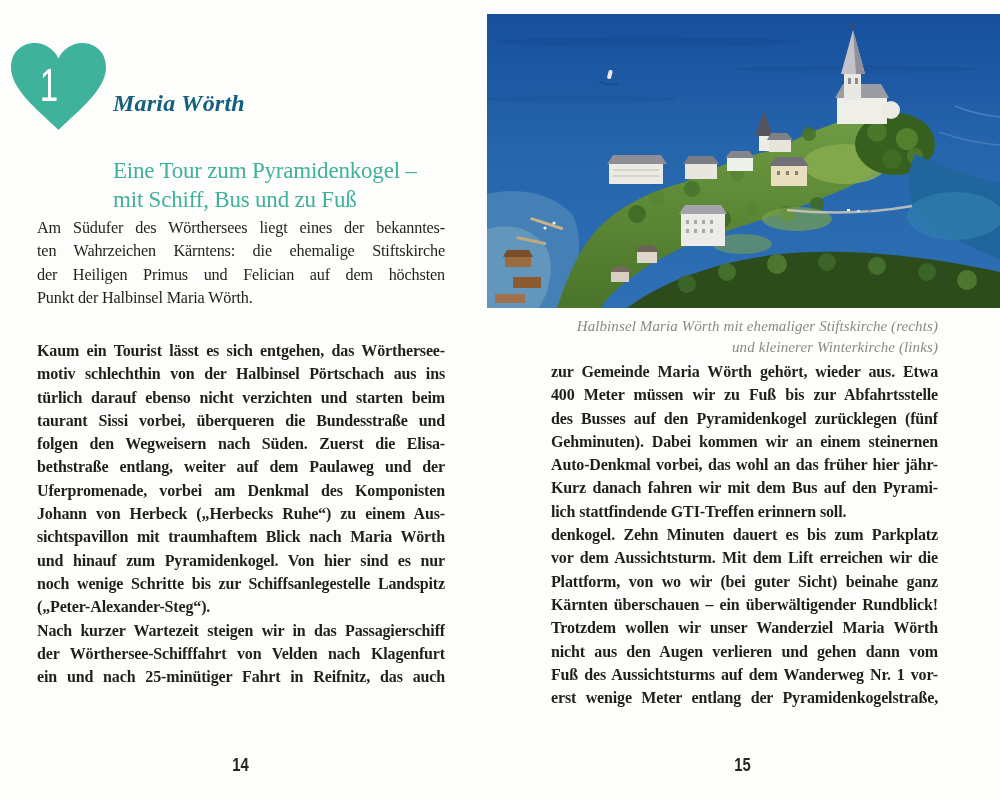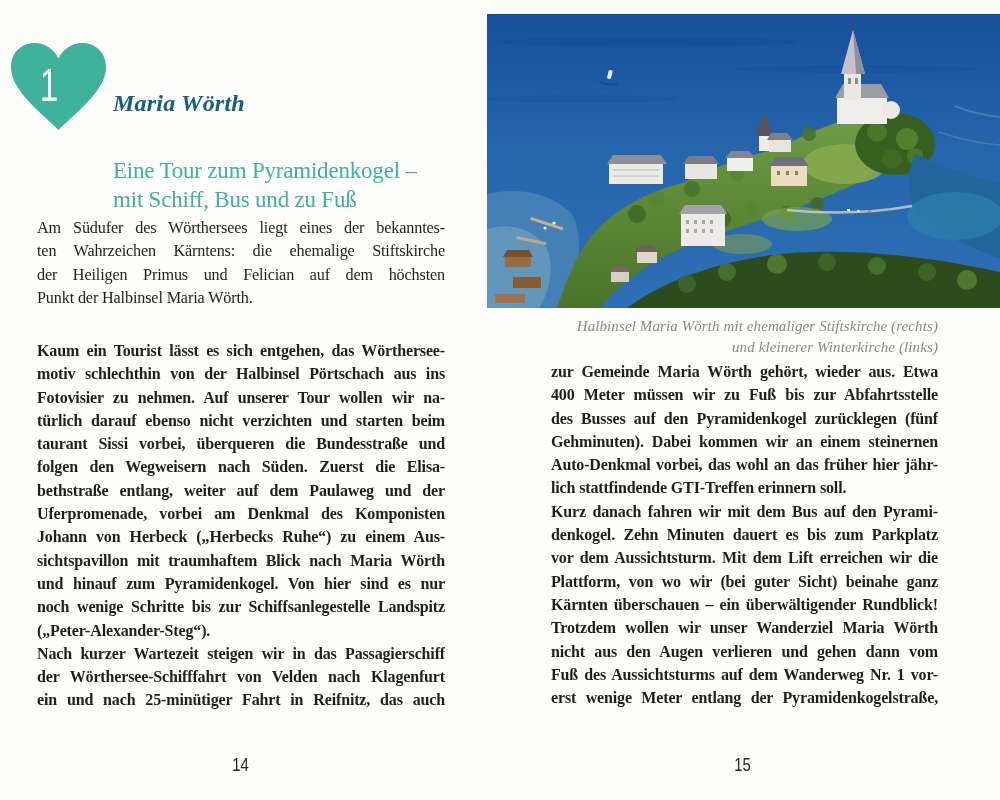--- a/index.html
+++ b/index.html
@@ -22,21 +22,21 @@
   .ln-end{text-align-last:left;}
   
   .photo{position:absolute;left:487px;top:14px;width:513px;height:294px;overflow:hidden;}
   .photo svg{display:block;width:100%;height:100%;}
   
   .caption{position:absolute;left:551px;top:316px;width:387px;font-size:15px;line-height:20.5px;
            color:var(--caption,#8b8a80);text-align:right;letter-spacing:.1px;font-style:italic;}
   .caption .ln{text-align:right;text-align-last:right;height:20.5px;overflow:hidden;}
   
   .pageno{position:absolute;top:754px;text-align:center;font-family:"Liberation Sans",sans-serif;
-          font-weight:400;font-size:19px;color:#26251f;}
+          font-weight:700;font-size:19px;color:#26251f;}
   .pageno span{display:inline-block;transform:scaleX(.78);}
   #pageno-left{left:37px;width:408px;}
   #pageno-right{left:549px;width:387px;}
 </style>
 </head>
 <body>
 
 <div class="spread">
 
   <div class="heart-badge">
@@ -55,21 +55,20 @@
 
   <div class="col intro">
       <div class="ln">Am Südufer des Wörthersees liegt eines der bekanntes-</div>
       <div class="ln">ten Wahrzeichen Kärntens: die ehemalige Stiftskirche</div>
       <div class="ln">der Heiligen Primus und Felician auf dem höchsten</div>
       <div class="ln ln-end">Punkt der Halbinsel Maria Wörth.</div>
     </div>
   <div class="col body-left">
       <div class="ln">Kaum ein Tourist lässt es sich entgehen, das Wörthersee-</div>
       <div class="ln">motiv schlechthin von der Halbinsel Pörtschach aus ins</div>
-      <div class="ln">Fotovisier zu nehmen. Auf unserer Tour wollen wir na-</div>
       <div class="ln">türlich darauf ebenso nicht verzichten und starten beim</div>
       <div class="ln">taurant Sissi vorbei, überqueren die Bundesstraße und</div>
       <div class="ln">folgen den Wegweisern nach Süden. Zuerst die Elisa-</div>
       <div class="ln">bethstraße entlang, weiter auf dem Paulaweg und der</div>
       <div class="ln">Uferpromenade, vorbei am Denkmal des Komponisten</div>
       <div class="ln">Johann von Herbeck („Herbecks Ruhe“) zu einem Aus-</div>
       <div class="ln">sichtspavillon mit traumhaftem Blick nach Maria Wörth</div>
       <div class="ln">und hinauf zum Pyramidenkogel. Von hier sind es nur</div>
       <div class="ln">noch wenige Schritte bis zur Schiffsanlegestelle Landspitz</div>
       <div class="ln ln-end">(„Peter-Alexander-Steg“).</div>
@@ -221,22 +220,22 @@
       <div class="ln">Halbinsel Maria Wörth mit ehemaliger Stiftskirche (rechts)</div>
       <div class="ln">und kleinerer Winterkirche (links)</div>
     </div>
 
   <div class="col body-right">
       <div class="ln">zur Gemeinde Maria Wörth gehört, wieder aus. Etwa</div>
       <div class="ln">400 Meter müssen wir zu Fuß bis zur Abfahrtsstelle</div>
       <div class="ln">des Busses auf den Pyramidenkogel zurücklegen (fünf</div>
       <div class="ln">Gehminuten). Dabei kommen wir an einem steinernen</div>
       <div class="ln">Auto-Denkmal vorbei, das wohl an das früher hier jähr-</div>
+      <div class="ln">Kurz danach fahren wir mit dem Bus auf den Pyrami-</div>
       <div class="ln ln-end">lich stattfindende GTI-Treffen erinnern soll.</div>
-      <div class="ln">Kurz danach fahren wir mit dem Bus auf den Pyrami-</div>
       <div class="ln">denkogel. Zehn Minuten dauert es bis zum Parkplatz</div>
       <div class="ln">vor dem Aussichtsturm. Mit dem Lift erreichen wir die</div>
       <div class="ln">Plattform, von wo wir (bei guter Sicht) beinahe ganz</div>
       <div class="ln">Kärnten überschauen – ein überwältigender Rundblick!</div>
       <div class="ln">Trotzdem wollen wir unser Wanderziel Maria Wörth</div>
       <div class="ln">nicht aus den Augen verlieren und gehen dann vom</div>
       <div class="ln">Fuß des Aussichtsturms auf dem Wanderweg Nr. 1 vor-</div>
       <div class="ln">erst wenige Meter entlang der Pyramidenkogelstraße,</div>
     </div>
   <div class="pageno" id="pageno-right">

